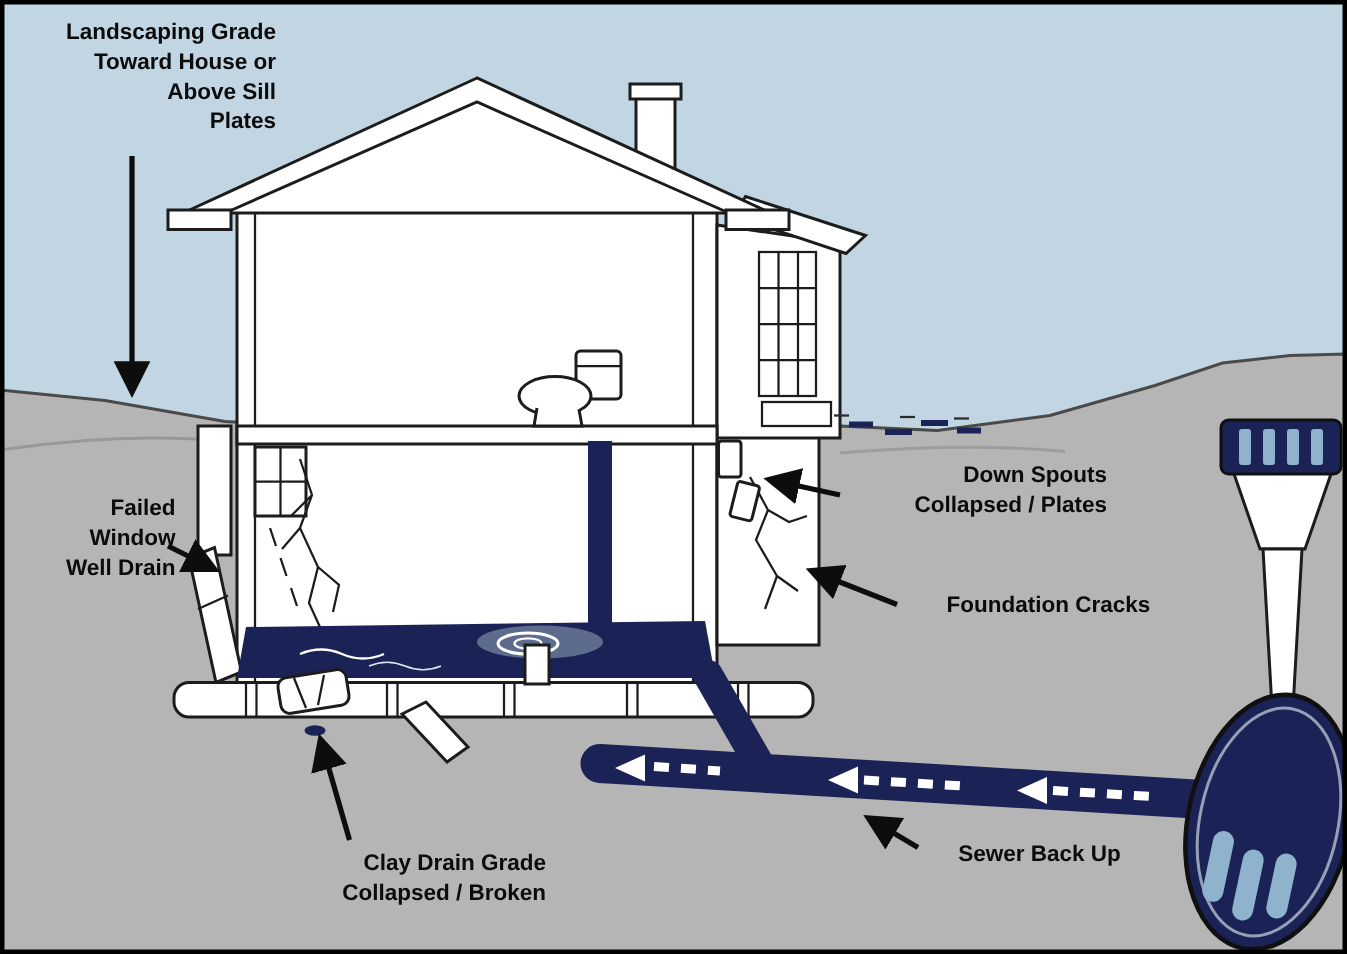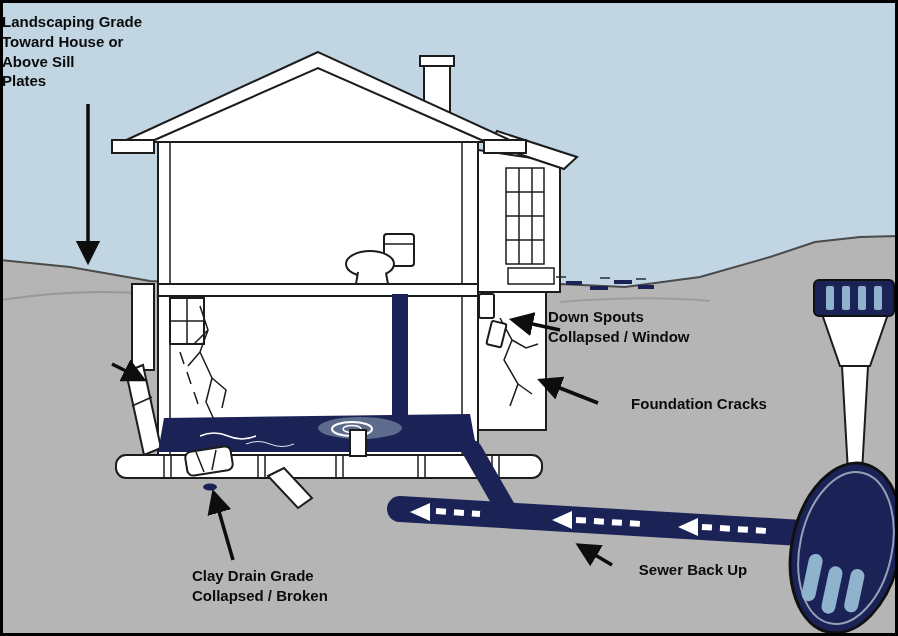--- a/index.html
+++ b/index.html
@@ -8,21 +8,21 @@
     width:898px; height:636px;
     overflow:hidden;
     font-family:"Liberation Sans", sans-serif;
     background:#c1d5e3;
   }
   .scene { position:absolute; inset:0; }
   .label {
     position:absolute;
     font:700 15px/1.32 "Liberation Sans", sans-serif;
     color:#0b0b0b;
-    text-align:left;
+    text-align:right;
     white-space:pre-line;
   }
   .label.left { text-align:center; }
 </style>
 </head>
 <body>
 
 <div class="canvas">
 
   <svg class="scene" viewBox="0 0 898 636">
@@ -188,24 +188,27 @@
     </g>
 
     <rect x="1.5" y="1.5" width="895" height="633" fill="none" stroke="#000000" stroke-width="3"></rect>
   </svg>
 
   <div class="label" style="left:2px; top:12px; width:182px;">Landscaping Grade
 Toward House or
 Above Sill
 Plates</div>
 
+  <div class="label" style="left:15px; top:329px; width:102px;">Failed
+Window
+Well Drain</div>
 
 
   <div class="label" style="left:548px; top:307px; width:190px;">Down Spouts
-Collapsed / Window</div>
+Collapsed / Plates</div>
 
   <div class="label left" style="left:604px; top:394px; width:190px;">Foundation Cracks</div>
 
   <div class="label" style="left:192px; top:566px; width:172px;">Clay Drain Grade
 Collapsed / Broken</div>
 
   <div class="label left" style="left:613px; top:560px; width:160px;">Sewer Back Up</div>
 
 </div>
 

